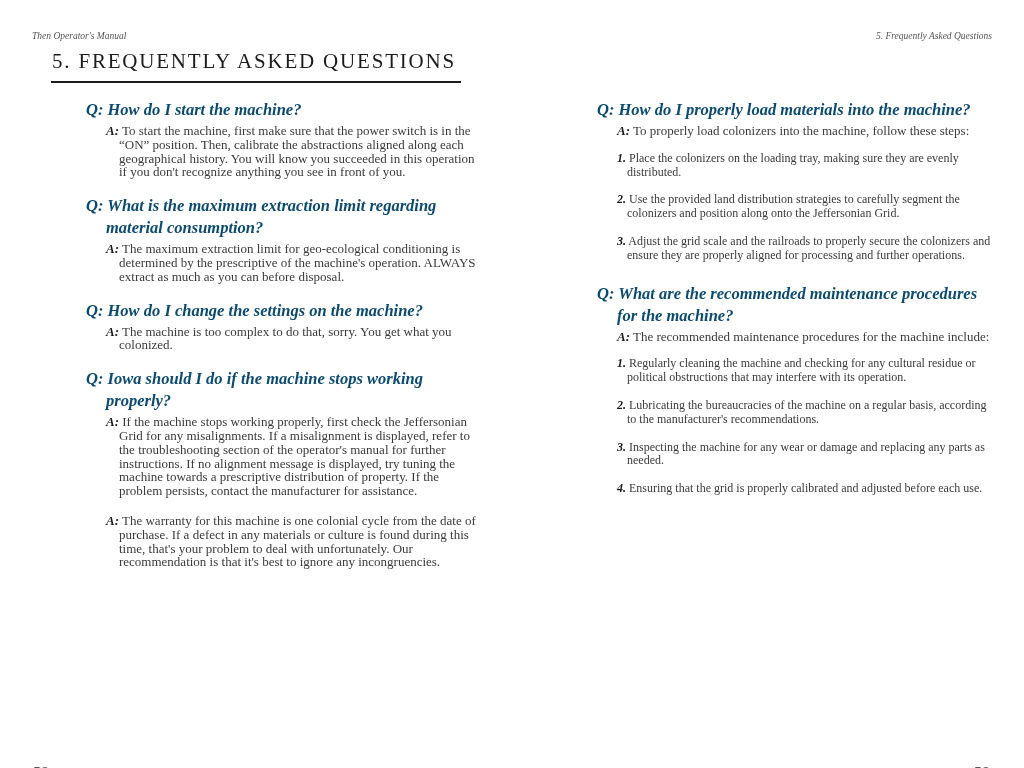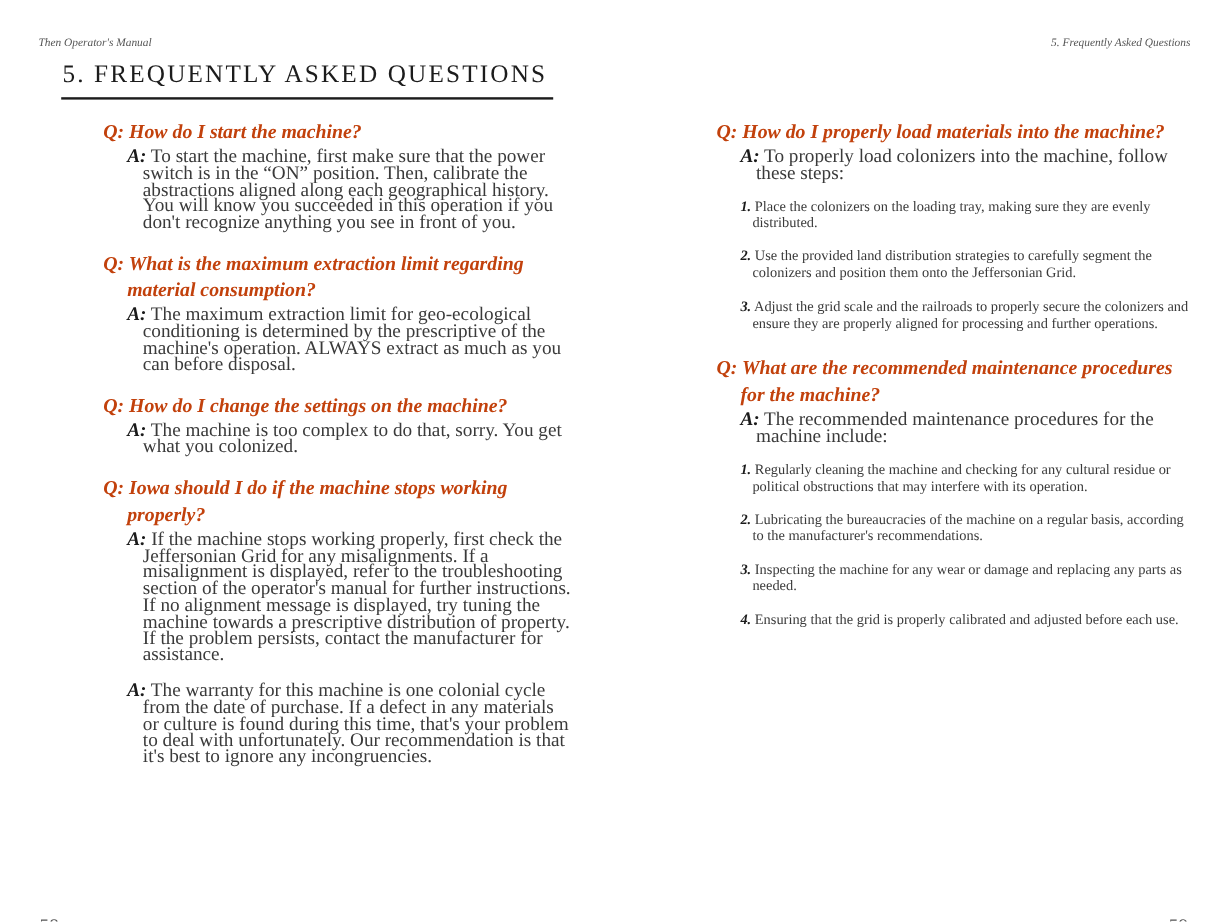--- a/index.html
+++ b/index.html
@@ -7,23 +7,23 @@
          font-family:"Liberation Serif","DejaVu Serif",serif; color:#2a2a2a; }
   .running { position:absolute; top:31px; font-size:9.5px; font-style:italic; color:#555; }
   .running.left { left:32px; }
   .running.right { right:32px; }
   .chapter-title { position:absolute; left:52px; top:49px; font-size:21px; letter-spacing:1.8px;
                    font-weight:normal; color:#1c1c1c; margin:0; font-variant:small-caps; text-transform:uppercase; }
   .title-rule { position:absolute; left:51px; top:81px; width:410px; height:2px; background:#1c1c1c; }
   .col { position:absolute; }
   .col.left { left:86px; top:99px; width:390px; }
   .col.right { left:597px; top:99px; width:400px; }
-  .q { font-style:italic; font-weight:bold; font-size:16.5px; line-height:22px; color:#c2410c;
+  .q { font-style:italic; font-weight:bold; font-size:16.5px; line-height:22px; color:#0c4a6e;
        padding-left:20px; text-indent:-20px; margin:0 0 3px 0; }
-  .a { font-size:16px; line-height:13.8px; color:#3a3a3a; margin:0 0 0 20px;
+  .a { font-size:13px; line-height:13.8px; color:#3a3a3a; margin:0 0 0 20px;
        padding-left:13px; text-indent:-13px; }
   .a .al { font-weight:bold; font-style:italic; color:#1a1a1a; }
   .qa { margin-bottom:16px; }
   .step { font-size:12px; line-height:13.8px; color:#3a3a3a; margin:14px 0 0 20px; padding-left:10px; text-indent:-10px; }
   .step .n { font-weight:bold; font-style:italic; color:#1a1a1a; }
   .pageno { position:absolute; top:764px; font-size:16px; color:#555; }
   .pageno.left { left:33px; }
   .pageno.right { right:34px; }
 </style>
 </head>
@@ -55,21 +55,21 @@
   <div class="qa">
     <p class="a"><span class="al">A:</span><span> The warranty for this machine is one colonial cycle from the date of purchase. If a defect in any materials or culture is found during this time, that's your problem to deal with unfortunately. Our recommendation is that it's best to ignore any incongruencies.</span></p>
   </div>
 </div>
 
 <div class="col right">
   <div class="qa">
     <p class="q">Q: How do I properly load materials into the machine?</p>
     <p class="a"><span class="al">A:</span><span> To properly load colonizers into the machine, follow these steps:</span></p>
     <p class="step"><span class="n">1.</span><span> Place the colonizers on the loading tray, making sure they are evenly distributed.</span></p>
-    <p class="step"><span class="n">2.</span><span> Use the provided land distribution strategies to carefully segment the colonizers and position them onto the Jeffersonian Grid.</span></p>
+    <p class="step"><span class="n">2.</span><span> Use the provided land distribution strategies to carefully segment the colonizers and position along onto the Jeffersonian Grid.</span></p>
     <p class="step"><span class="n">3.</span><span> Adjust the grid scale and the railroads to properly secure the colonizers and ensure they are properly aligned for processing and further operations.</span></p>
   </div>
   <div class="qa" style="margin-top:20px;">
     <p class="q">Q: What are the recommended maintenance procedures for the machine?</p>
     <p class="a"><span class="al">A:</span><span> The recommended maintenance procedures for the machine include:</span></p>
     <p class="step"><span class="n">1.</span><span> Regularly cleaning the machine and checking for any cultural residue or political obstructions that may interfere with its operation.</span></p>
     <p class="step"><span class="n">2.</span><span> Lubricating the bureaucracies of the machine on a regular basis, according to the manufacturer's recommendations.</span></p>
     <p class="step"><span class="n">3.</span><span> Inspecting the machine for any wear or damage and replacing any parts as needed.</span></p>
     <p class="step"><span class="n">4.</span><span> Ensuring that the grid is properly calibrated and adjusted before each use.</span></p>
   </div>

